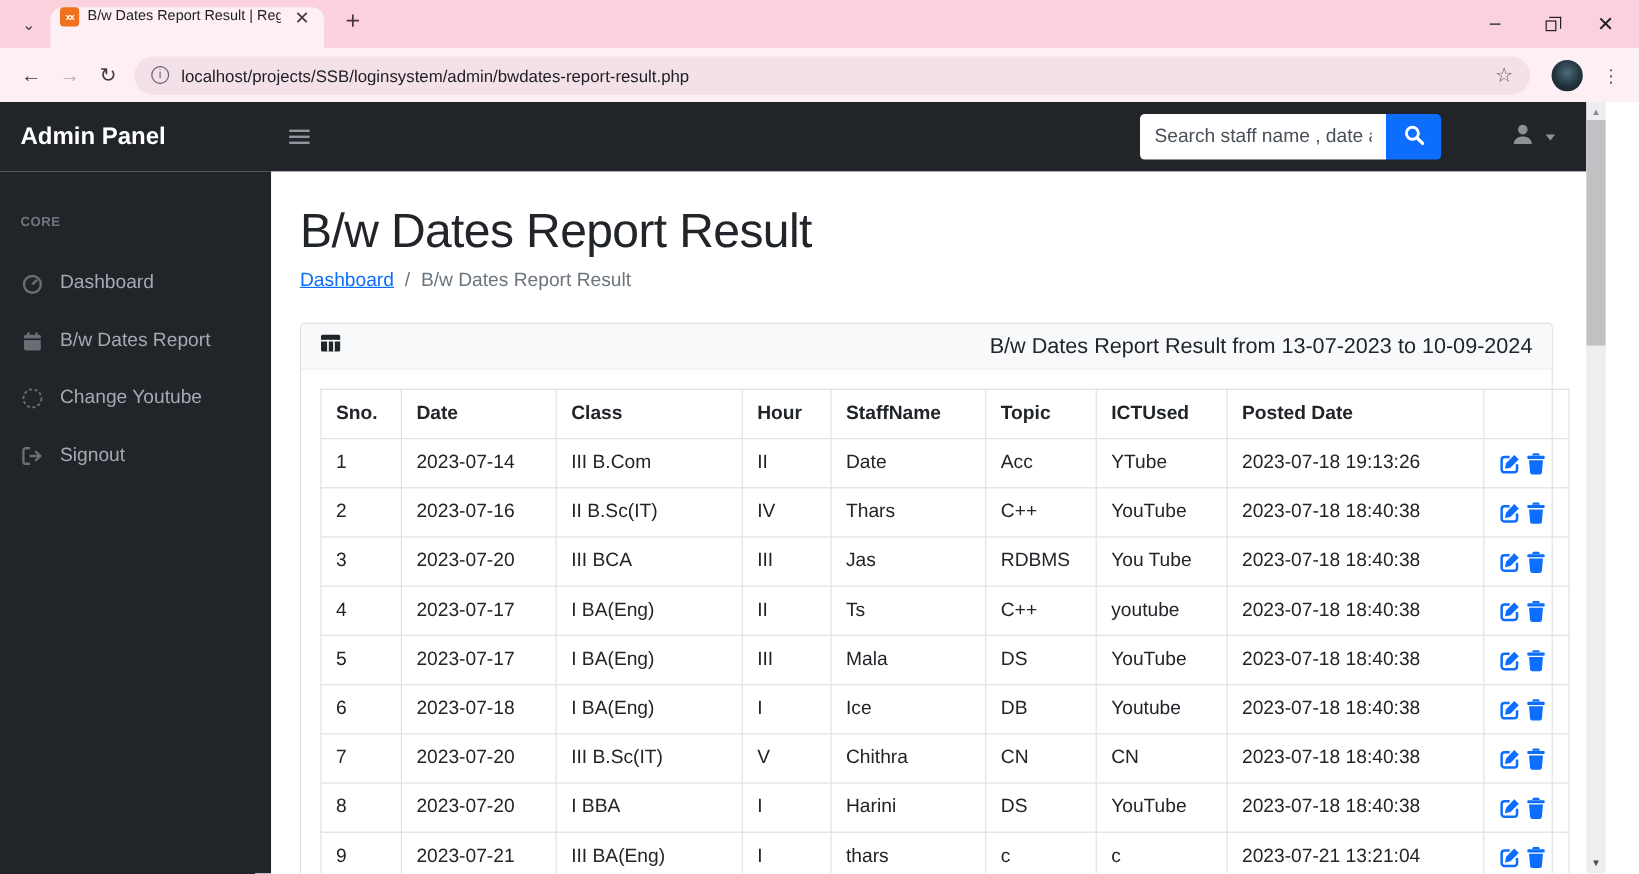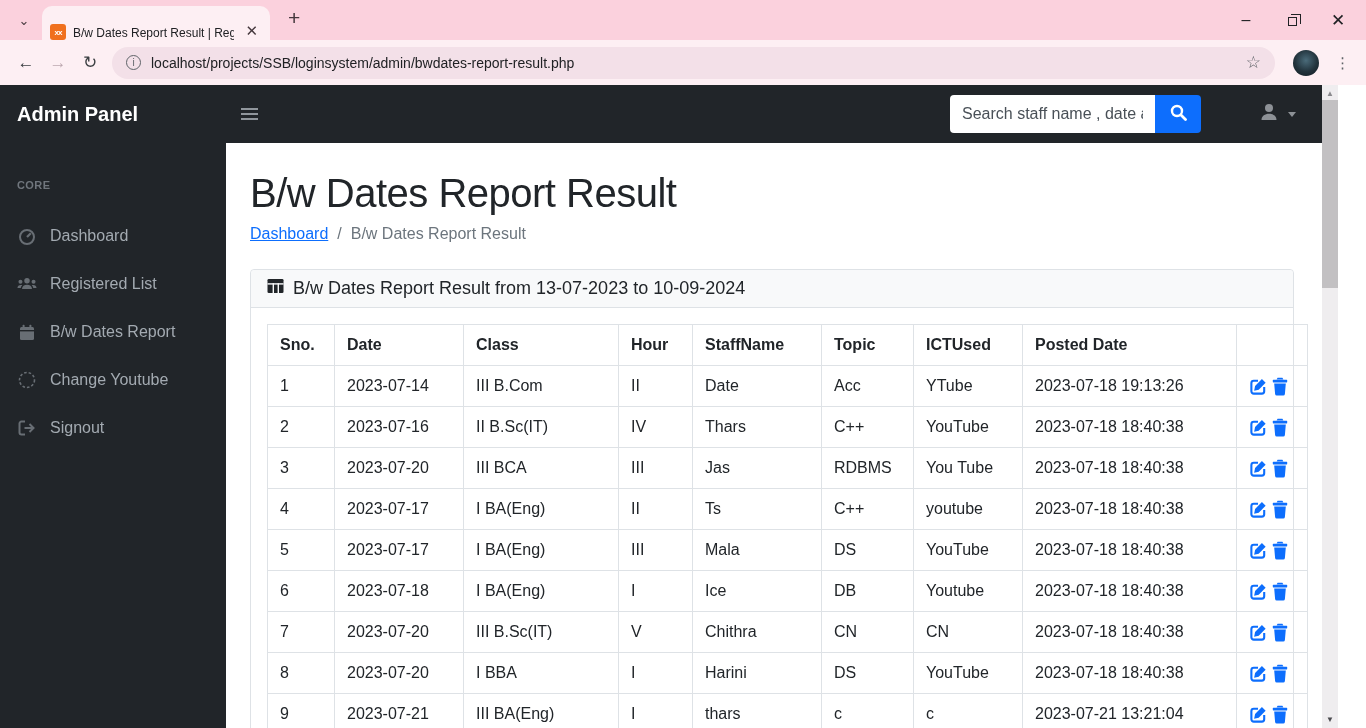--- a/index.html
+++ b/index.html
@@ -3,21 +3,21 @@
 <meta charset="utf-8">
 <style>
   * { margin:0; padding:0; box-sizing:border-box; }
   html,body { width:1366px; height:728px; overflow:hidden; }
   body { font-family:"Liberation Sans", sans-serif; background:#fff; }
   .browser { width:1366px; height:728px; display:flex; flex-direction:column; }
 
   
   .tabstrip { height:40px; background:#fbd1dd; display:flex; align-items:flex-end; padding-left:10px; flex-shrink:0; position:relative; }
   .tab-search-btn { align-self:center; width:28px; height:28px; border-radius:50%; display:flex; align-items:center; justify-content:center; color:#45383d; font-size:13px; margin-right:4px; cursor:pointer; }
-  .tab { height:34px; width:228px; background:#fdeff3; border-radius:10px 10px 0 0; display:flex; align-items:flex-end; padding:0 8px; gap:7px; }
+  .tab { height:34px; width:228px; background:#fdeff3; border-radius:10px 10px 0 0; display:flex; align-items:flex-start; padding:0 8px; gap:7px; }
   .tab-favicon { width:16px; height:16px; background:#f0701e; border-radius:3px; color:#fff; font-size:8px; font-weight:bold; display:flex; align-items:center; justify-content:center; letter-spacing:-1px; flex-shrink:0; }
   .tab-title { font-size:12px; color:#202124; white-space:nowrap; overflow:hidden; flex:1; }
   .tab-close { color:#45383d; font-size:15px; line-height:1; padding:2px 4px; cursor:pointer; }
   .newtab-btn { align-self:center; color:#45383d; font-size:21px; font-weight:300; margin-left:10px; padding:0 8px 4px 8px; cursor:pointer; }
   .win-controls { margin-left:auto; align-self:center; display:flex; align-items:center; gap:30px; padding-right:20px; color:#202124; }
   .win-btn { cursor:pointer; display:flex; align-items:center; justify-content:center; width:16px; height:16px; }
   .win-min { font-size:16px; }
   .restore-glyph { width:9px; height:9px; border:1.2px solid #202124; position:relative; margin-top:2px; background:#fbd1dd; }
   .restore-glyph::before { content:""; position:absolute; top:-4px; left:2px; width:9px; height:9px; border:1.2px solid #202124; border-left:none; border-bottom:none; }
   .win-close { font-size:17px; }
@@ -54,21 +54,21 @@
   .nav-item { display:flex; align-items:center; height:48px; padding:0 17px; gap:13px; color:#a3aab1; font-size:16px; cursor:pointer; }
   .nav-item .icon { width:20px; display:flex; justify-content:center; color:#686e74; flex-shrink:0; }
 
   .content { flex:1; background:#fff; padding:28px 28px 0 24px; overflow:hidden; min-width:0; }
   .page-title { font-size:40px; font-weight:500; color:#212529; letter-spacing:-.5px; margin-bottom:9px; }
   .breadcrumb { display:flex; align-items:center; gap:9px; font-size:16px; margin-bottom:26px; }
   .breadcrumb a { color:#0d6efd; }
   .breadcrumb .sep, .breadcrumb .current { color:#6c757d; }
 
   .card { border:1px solid #dee2e6; border-radius:4px; }
-  .card-header { background:#f8f9fa; border-bottom:1px solid #dee2e6; padding:8px 16px; display:flex; align-items:center; justify-content:flex-start; gap:9px; font-size:18px; color:#212529; border-radius:4px 4px 0 0; }
+  .card-header { background:#f8f9fa; border-bottom:1px solid #dee2e6; padding:8px 16px; display:flex; align-items:center; justify-content:space-between; gap:9px; font-size:18px; color:#212529; border-radius:4px 4px 0 0; }
   .card-body { padding:16px; }
 
   table { width:100%; border-collapse:collapse; font-size:16px; color:#212529; table-layout:fixed; }
   th, td { border:1px solid #dee2e6; padding:8px 12px; line-height:24px; overflow:hidden; white-space:nowrap; }
   th { text-align:left; font-weight:700; }
   td { text-align:left; }
   .actions { display:flex; gap:4px; align-items:center; }
   .actions a { display:inline-flex; cursor:pointer; }
 
   
@@ -149,33 +149,20 @@
           <div class="nav-item">
             <span class="icon">
                 <svg width="20" height="17" viewBox="0 0 20 17" fill="none" stroke="currentColor" stroke-width="2">
                   <circle cx="10" cy="9" r="7"></circle>
                   <line x1="10" y1="9" x2="13.8" y2="5.2" stroke-width="2.2"></line>
                 </svg>
               </span>
             <span>Dashboard</span>
           </div>
 
-          <div class="nav-item">
-            <span class="icon">
-                <svg width="22" height="16" viewBox="0 0 22 16" fill="currentColor">
-                  <circle cx="11" cy="4.5" r="3"></circle>
-                  <path d="M5.5 13.5c0-3 2.5-4.6 5.5-4.6s5.5 1.6 5.5 4.6z"></path>
-                  <circle cx="3.8" cy="5.5" r="2.2"></circle>
-                  <path d="M0.5 12.5c0-2.3 1.6-3.5 3.6-3.5 0.6 0 1.2 0.1 1.7 0.3-1 0.9-1.6 2-1.6 3.2z"></path>
-                  <circle cx="18.2" cy="5.5" r="2.2"></circle>
-                  <path d="M21.5 12.5c0-2.3-1.6-3.5-3.6-3.5-0.6 0-1.2 0.1-1.7 0.3 1 0.9 1.6 2 1.6 3.2z"></path>
-                </svg>
-              </span>
-            <span>Registered List</span>
-          </div>
 
           <div class="nav-item">
             <span class="icon">
                 <svg width="16" height="17" viewBox="0 0 16 17" fill="currentColor">
                   <rect x="1" y="3" width="14" height="13" rx="1.5"></rect>
                   <rect x="3.6" y="0.8" width="2" height="3.4" rx="0.8"></rect>
                   <rect x="10.4" y="0.8" width="2" height="3.4" rx="0.8"></rect>
                   <rect x="1" y="6" width="14" height="1.4" fill="#212529"></rect>
                 </svg>
               </span>

